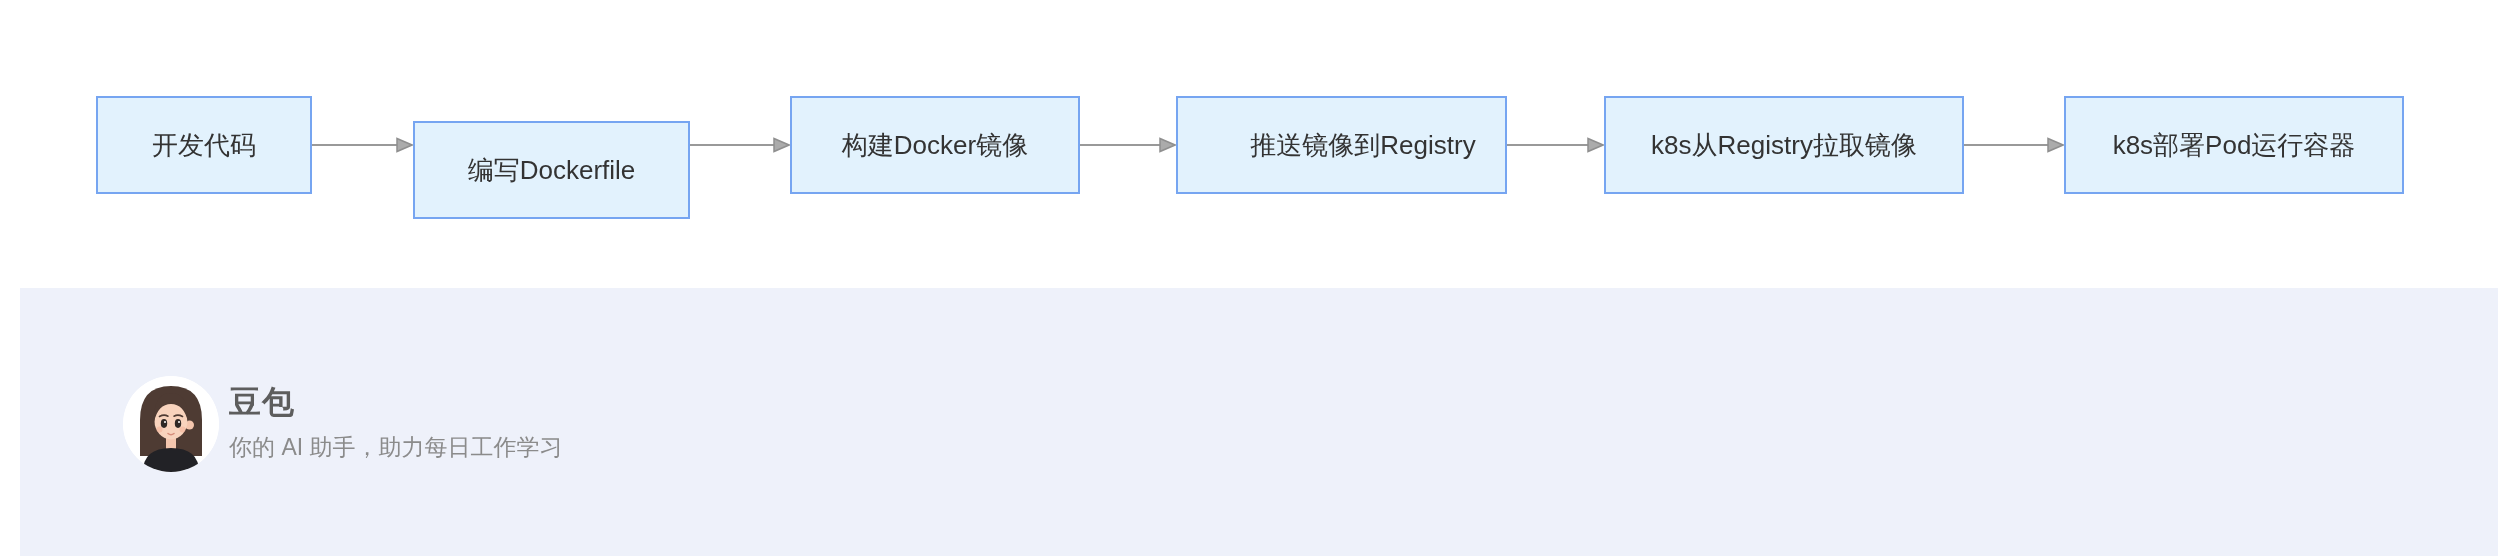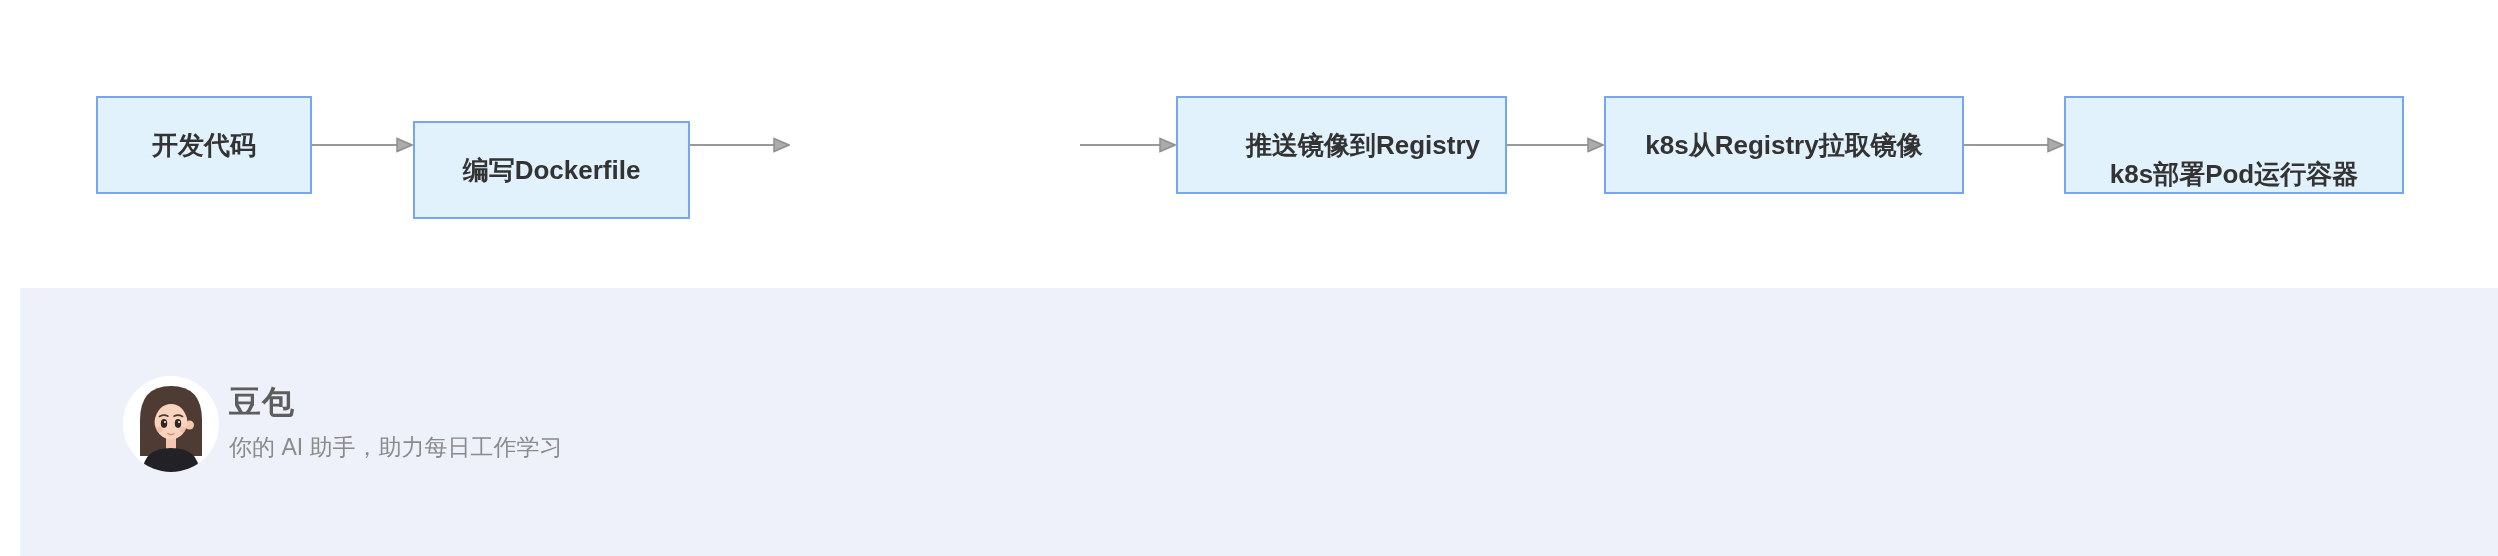--- a/index.html
+++ b/index.html
@@ -10,35 +10,35 @@
     --footer-bg:#eef1fa;
     --title-color:#5d5d5d;
     --tagline-color:#8b8b8b;
   }
   *{margin:0;padding:0;box-sizing:border-box;}
   html,body{width:2498px;height:556px;}
   body{font-family:"Liberation Sans","DejaVu Sans",sans-serif;background:#ffffff;overflow:hidden;}
   .screen{position:relative;width:2498px;height:556px;background:#ffffff;}
 
   
-  .diagram{position:absolute;left:0;top:0;width:2498px;height:288px;background:#ffffff;font-weight:bold;}
+  .diagram{position:absolute;left:0;top:0;width:2498px;height:288px;background:#ffffff;}
   .node{
     position:absolute;top:96px;height:98px;
     background:var(--node-fill);
     border:2px solid var(--node-border);
     display:flex;align-items:center;justify-content:center;
     font-size:26px;color:var(--node-text);
     white-space:nowrap;
   }
   .n1{left:96px;width:216px;}
   .n2{left:413px;width:277px;margin-top:25px;}
   .n3{left:790px;width:290px;}
   .n4{left:1176px;width:331px;padding-left:43px;}
   .n5{left:1604px;width:360px;text-align:right;}
-  .n6{left:2064px;width:340px;align-items:flex-end;}
+  .n6{left:2064px;width:340px;}
 
   .arrow{position:absolute;top:135px;height:20px;}
   .a1{left:312px;width:101px;}
   .a2{left:690px;width:100px;}
   .a3{left:1080px;width:96px;}
   .a4{left:1507px;width:97px;}
   .a5{left:1964px;width:100px;}
   .arrow svg{display:block;width:100%;height:100%;}
 
   
@@ -66,20 +66,23 @@
 
 <div class="screen">
 
   <div class="diagram">
 
     <div class="node n1">
       <span>开发代码</span>
     </div>
     <div class="node n2">
       <span>编写Dockerfile</span>
+    </div>
+    <div class="node n3">
+      <span>构建Docker镜像</span>
     </div>
     <div class="node n4">
       <span>推送镜像到Registry</span>
     </div>
     <div class="node n5">
       <span>k8s从Registry拉取镜像</span>
     </div>
     <div class="node n6">
       <span>k8s部署Pod运行容器</span>
     </div>

